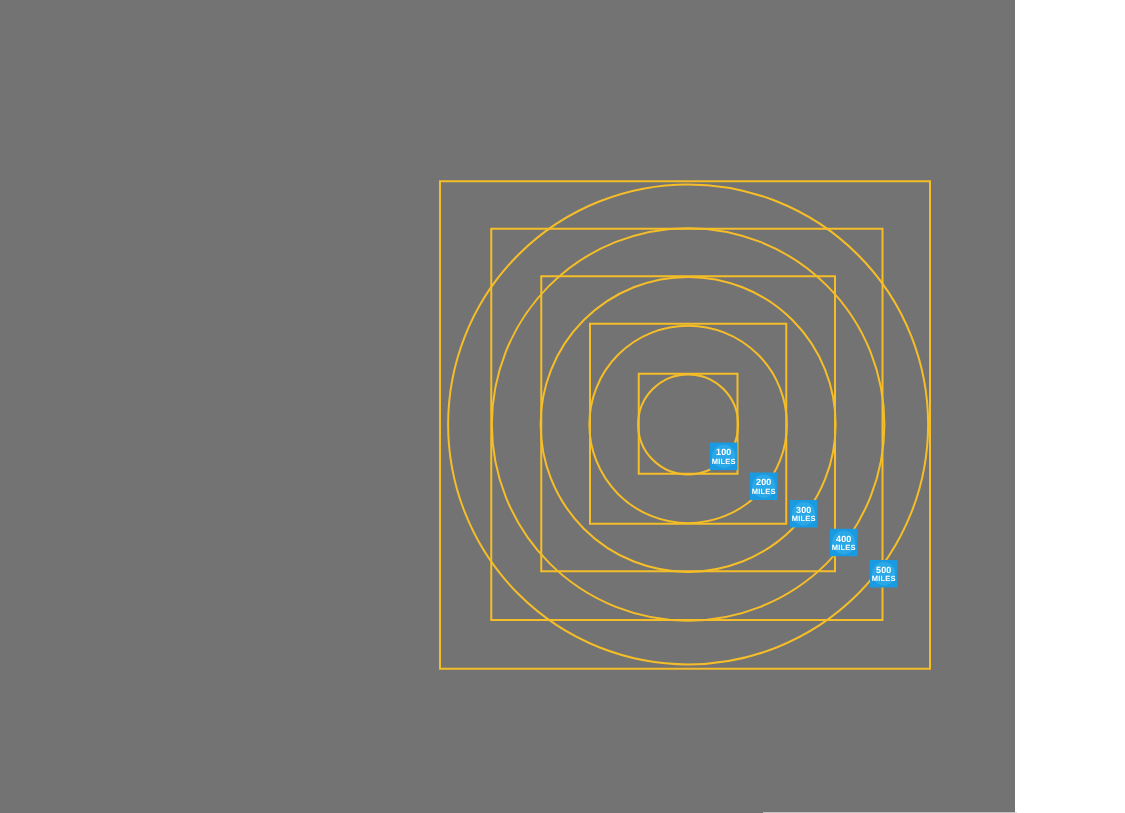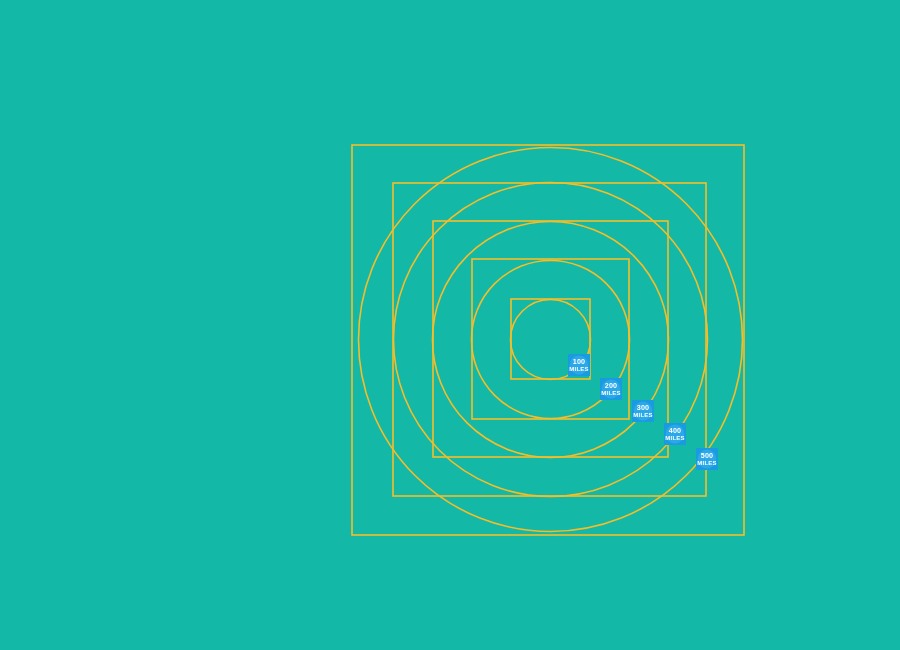--- a/index.html
+++ b/index.html
@@ -9,23 +9,23 @@
     background: #ffffff;
   }
   body {
     width: 900px;
     height: 650px;
     overflow: hidden;
     font-family: "Liberation Sans", sans-serif;
   }
   #canvas-wrap {
     position: relative;
-    width: 900px;
+    width: 812px;
     height: 650px;
-    background: #14b8a6;
+    background: #737373;
   }
   #radius-svg {
     display: block;
     width: 900px;
     height: 650px;
   }
   .ring-circle {
     fill: none;
   }
   .bbox-rect {

